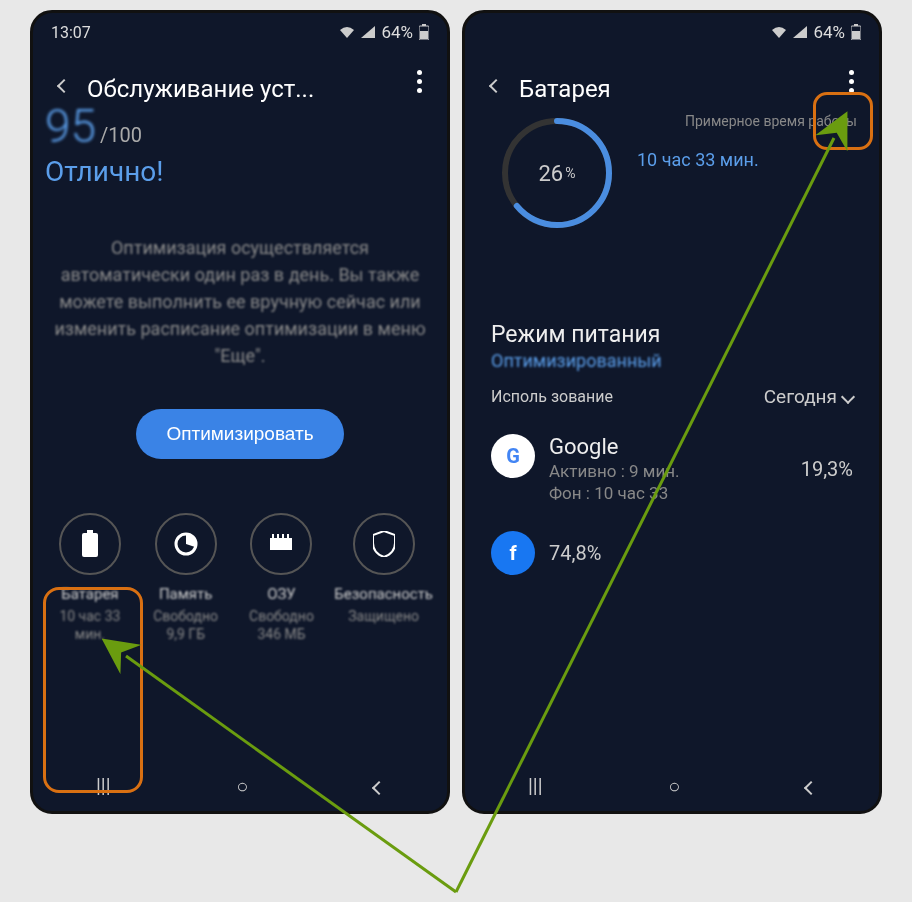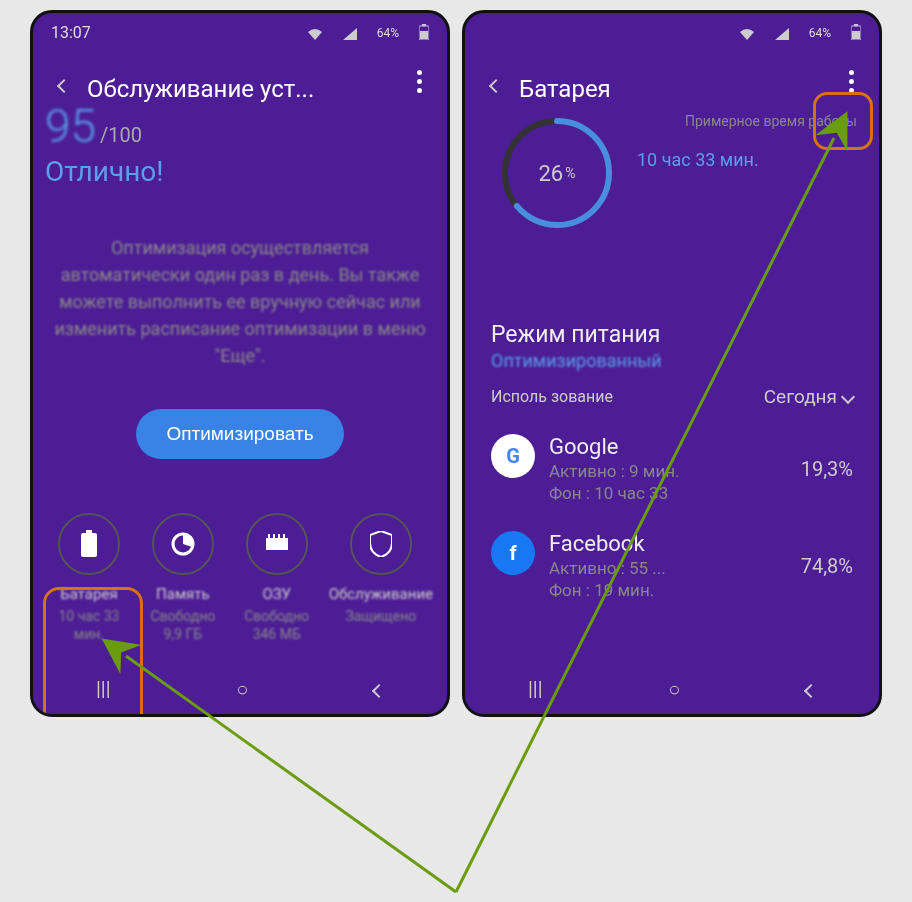--- a/index.html
+++ b/index.html
@@ -1,21 +1,21 @@
 <!DOCTYPE html>
 <html><head>
 <meta charset="utf-8">
 <style>
   * { box-sizing: border-box; margin: 0; padding: 0; }
   body { background: #e8e8e8; width: 912px; height: 902px; font-family: -apple-system, 'Segoe UI', Roboto, sans-serif; position: relative; overflow: hidden; }
-  .frame { position: absolute; width: 420px; height: 707px; border: 3px solid #111; border-radius: 22px; background: #4c1d95; overflow: hidden; }
+  .frame { position: absolute; width: 420px; height: 804px; border: 3px solid #111; border-radius: 22px; background: #0f172a; overflow: hidden; }
   .frame.left { left: 30px; top: 10px; }
   .frame.right { left: 462px; top: 10px; }
   .statusbar { height: 38px; display:flex; align-items:center; justify-content:space-between; padding: 0 18px; color:#ddd; font-size:16px; }
-  .statusbar .r { display:flex; gap:20px; align-items:flex-end; font-size:12px; }
+  .statusbar .r { display:flex; gap:6px; align-items:center; font-size:17px; }
   .topbar { height: 52px; display:flex; align-items:flex-end; padding: 0 6px 0 14px; color:#fff; }
   .back { width:34px; height:34px; display:flex; align-items:center; justify-content:center; }
   .title { font-size:24px; font-weight:400; margin-left:6px; flex:1; white-space:nowrap; overflow:hidden; text-overflow:ellipsis; }
   .more { width:44px; height:44px; display:flex; align-items:center; justify-content:center; }
   .dots { display:flex; flex-direction:column; gap:4px; }
   .dots span { width:5px; height:5px; background:#fff; border-radius:50%; }
   .content { position:absolute; top:90px; left:0; right:0; bottom:50px; padding: 0 12px; }
   .score { text-align:left; margin-top:-4px; }
   .score .big { color:#5b9eea; font-size:46px; font-weight:300; display:inline-block; filter: blur(1.5px); }
   .score .of { color:#aaa; font-size:20px; margin-left:4px; display:inline-block; }
@@ -136,21 +136,21 @@
           </div>
         <div class="tlabel">ОЗУ</div>
         <div class="tsub">Свободно 346 МБ</div>
       </div>
       <div class="tile">
         <div class="circle">
             <svg width="22" height="26">
               <path d="M11 0 L22 4 L22 12 Q22 22 11 26 Q0 22 0 12 L0 4 Z" fill="none" stroke="#fff" stroke-width="2"></path>
             </svg>
           </div>
-        <div class="tlabel">Обслуживание</div>
+        <div class="tlabel">Безопасность</div>
         <div class="tsub">Защищено</div>
       </div>
     </div>
   </div>
   <div class="navbar">
     <span class="nb">|||</span>
     <span class="nb">○</span>
     <span class="nb"><i class="chev left"></i></span>
   </div>
   <div class="highlight hl1"></div>
@@ -220,25 +220,20 @@
           </div>
         <div class="app-body">
           <div class="app-name">Google</div>
           <div class="app-sub">Активно : 9 мин.</div>
           <div class="app-sub">Фон : 10 час 33</div>
         </div>
         <div class="app-pct">19,3%</div>
       </div>
       <div class="app-row">
         <div class="app-icon" style="background:#1877f2;color:#fff">f</div>
-        <div class="app-body">
-          <div class="app-name">Facebook</div>
-          <div class="app-sub">Активно : 55 ...</div>
-          <div class="app-sub">Фон : 19 мин.</div>
-        </div>
         <div class="app-pct">74,8%</div>
       </div>
     </div>
   </div>
   <div class="navbar">
     <span class="nb">|||</span>
     <span class="nb">○</span>
     <span class="nb"><i class="chev left"></i></span>
   </div>
   <div class="highlight hl2"></div>

